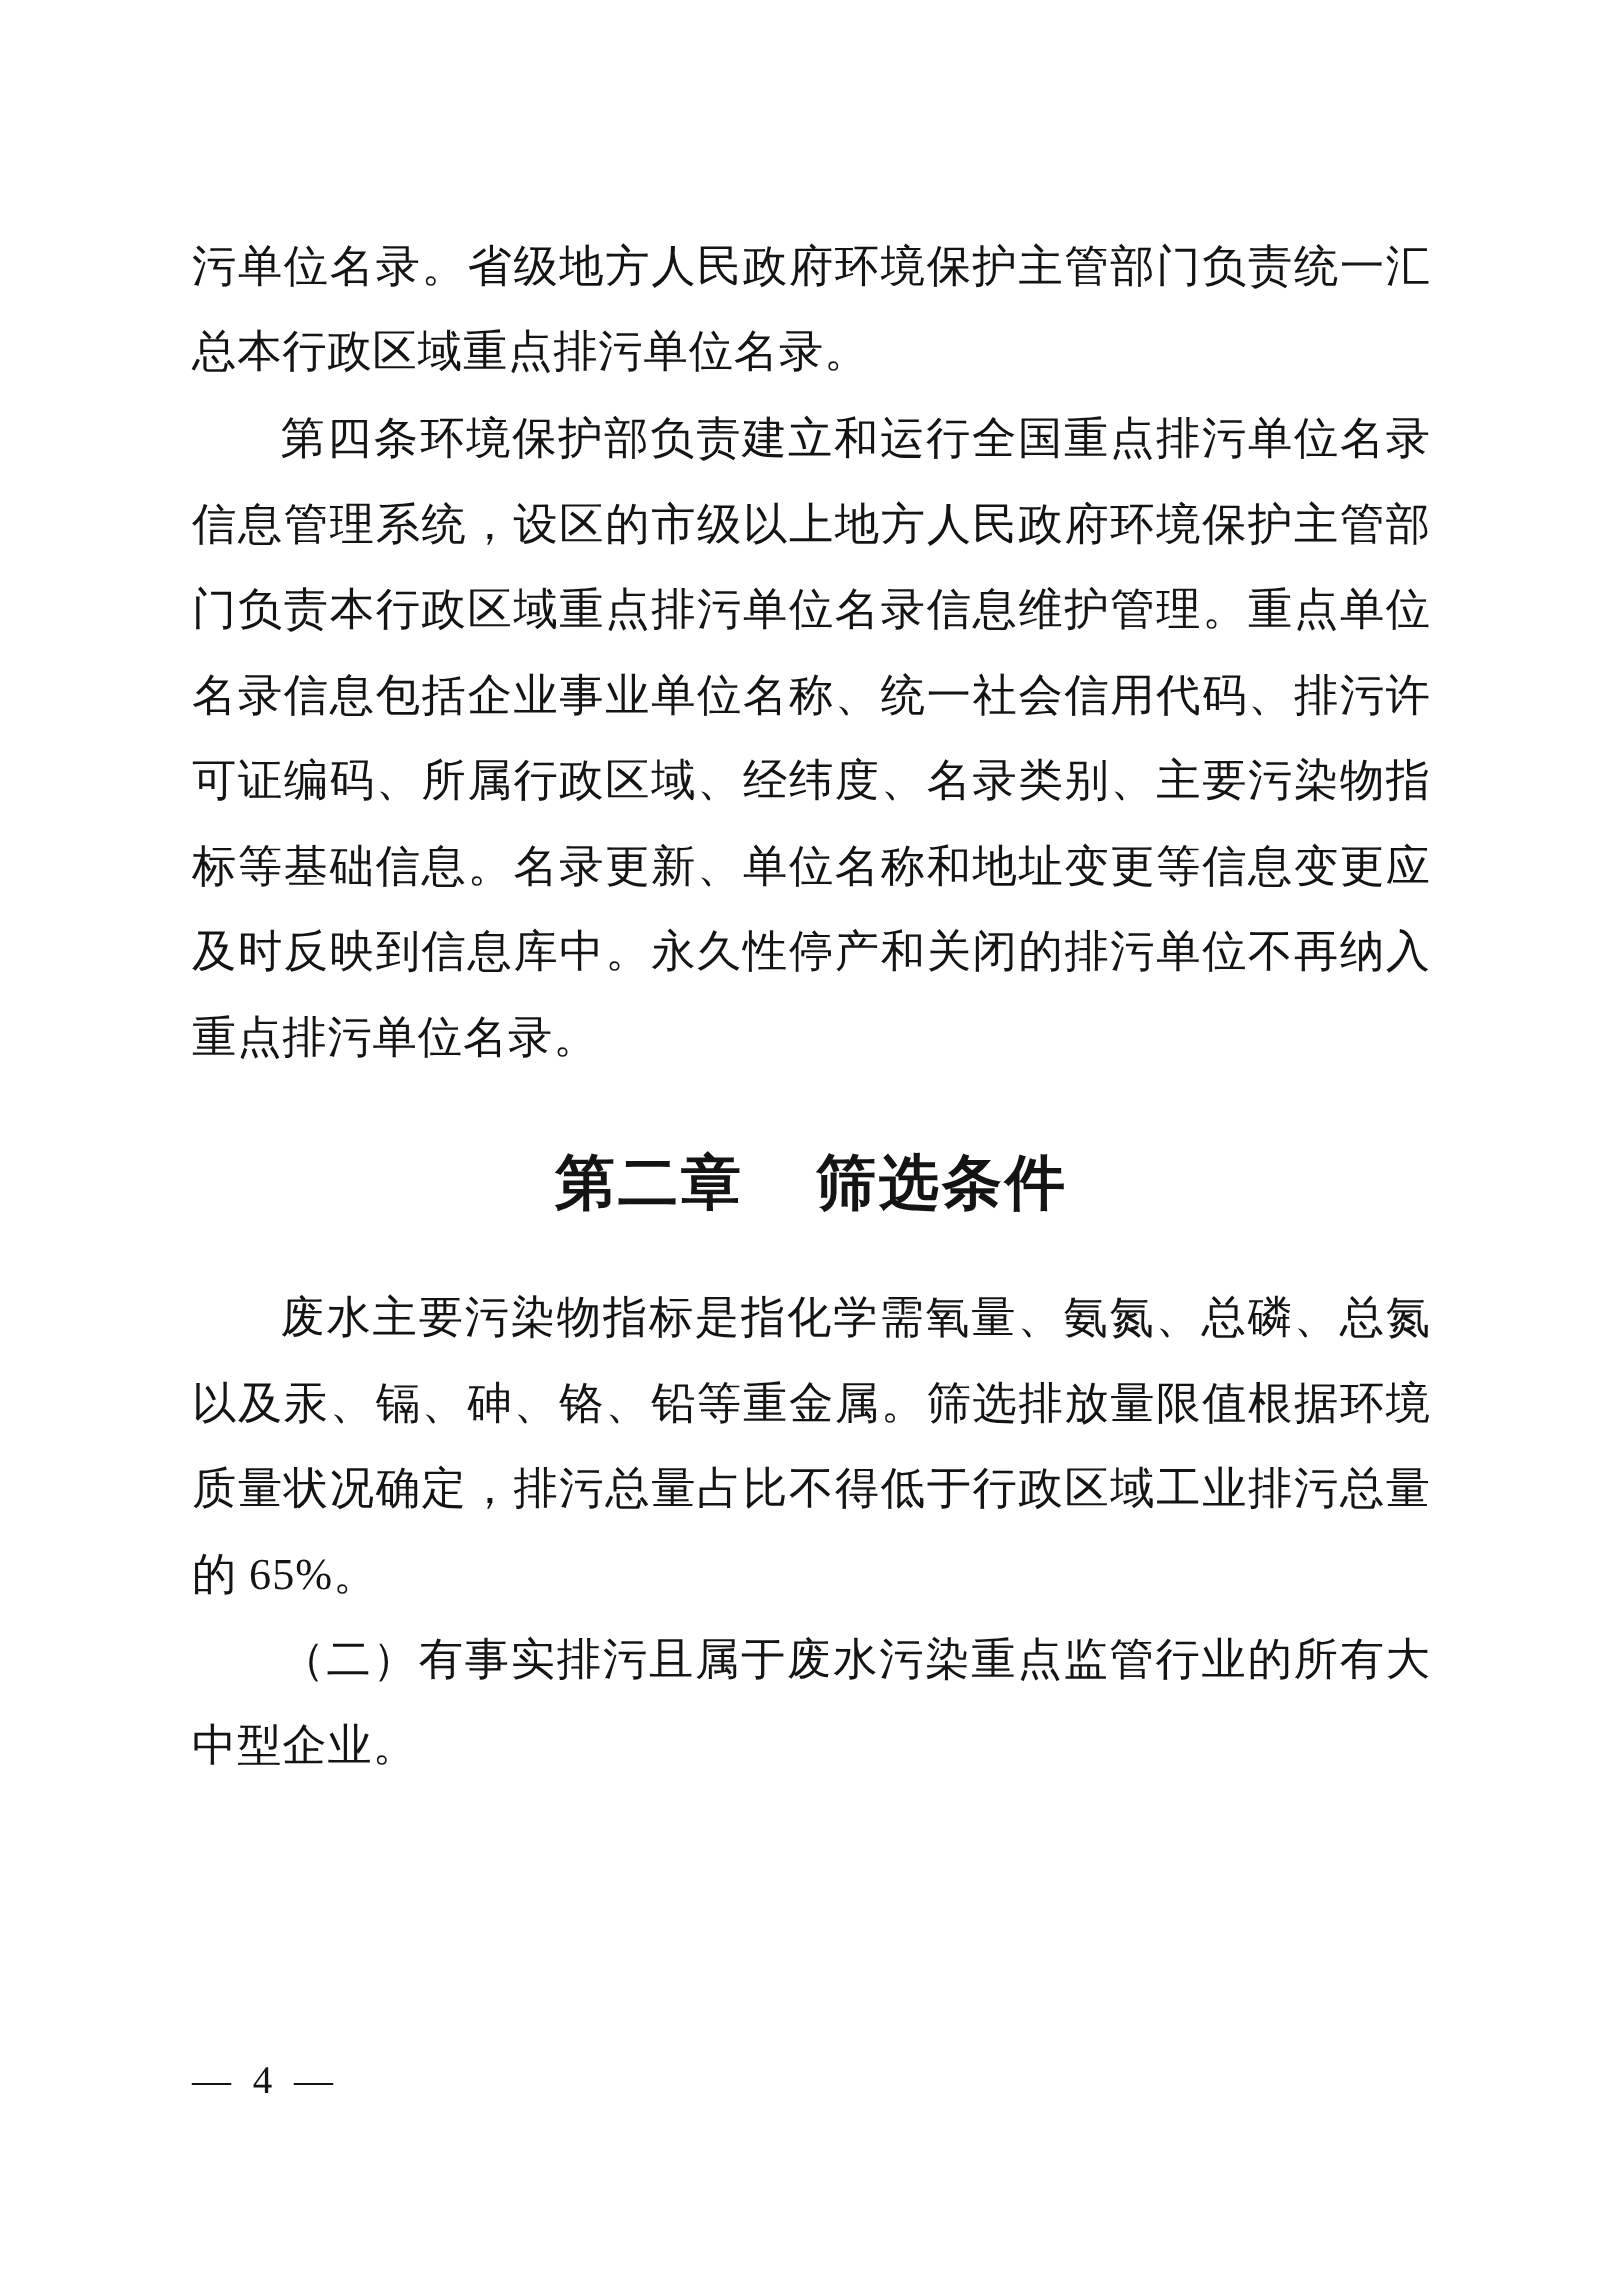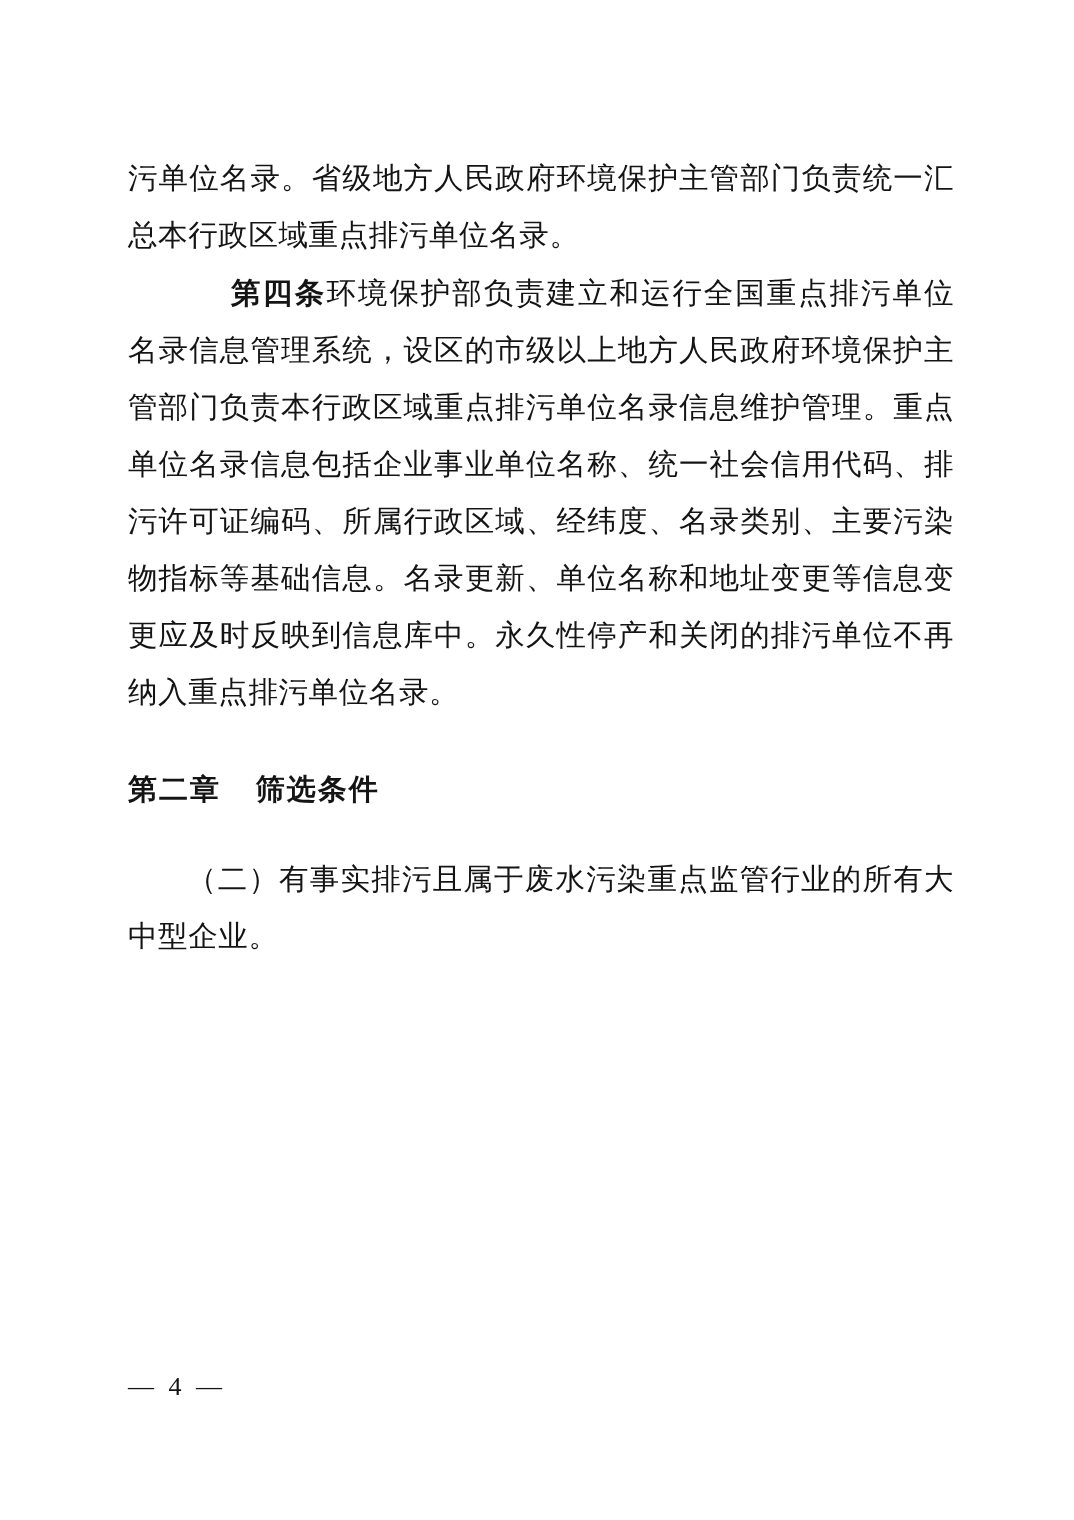--- a/index.html
+++ b/index.html
@@ -35,35 +35,35 @@
   }
   .para {
     margin: 0;
     text-indent: 2em;
   }
   .para.no-indent {
     text-indent: 0;
   }
   .chapter-heading {
     margin: 40px 0 34px 0;
-    font-size: 29px;
+    text-align: center;
+    font-size: 40px;
     line-height: 56px;
     font-weight: bold;
     letter-spacing: 2px;
     font-family: "Liberation Sans", "DejaVu Sans", sans-serif;
   }
   .chapter-heading .gap {
     display: inline-block;
     width: 1.2em;
   }
   .article-label {
-    font-weight: bold;
+    font-weight: normal;
     font-family: "Liberation Sans", "DejaVu Sans", sans-serif;
     letter-spacing: 1px;
-    margin-left: 44px;
   }
   .page-number {
     position: absolute;
     left: 128px;
     bottom: 118px;
     font-size: 26px;
     letter-spacing: 4px;
     color: #141414;
     font-family: "Liberation Serif", "DejaVu Serif", serif;
   }
@@ -77,20 +77,21 @@
 
     <p class="para no-indent">污单位名录。省级地方人民政府环境保护主管部门负责统一汇总本行政区域重点排污单位名录。</p>
 
 
     <p class="para"><span class="article-label">第四条</span><span>环境保护部负责建立和运行全国重点排污单位名录信息管理系统，设区的市级以上地方人民政府环境保护主管部门负责本行政区域重点排污单位名录信息维护管理。重点单位名录信息包括企业事业单位名称、统一社会信用代码、排污许可证编码、所属行政区域、经纬度、名录类别、主要污染物指标等基础信息。名录更新、单位名称和地址变更等信息变更应及时反映到信息库中。永久性停产和关闭的排污单位不再纳入重点排污单位名录。</span></p>
 
     <div class="chapter-heading"><span>第二章</span><span class="gap"></span><span>筛选条件</span></div>
 
 
 
+    <p class="para">废水主要污染物指标是指化学需氧量、氨氮、总磷、总氮以及汞、镉、砷、铬、铅等重金属。筛选排放量限值根据环境质量状况确定，排污总量占比不得低于行政区域工业排污总量的 65%。</p>
 
     <p class="para">（二）有事实排污且属于废水污染重点监管行业的所有大中型企业。</p>
 
   </div>
 
   <div class="page-number">— 4 —</div>
 
 </div>
 
 </body></html>

